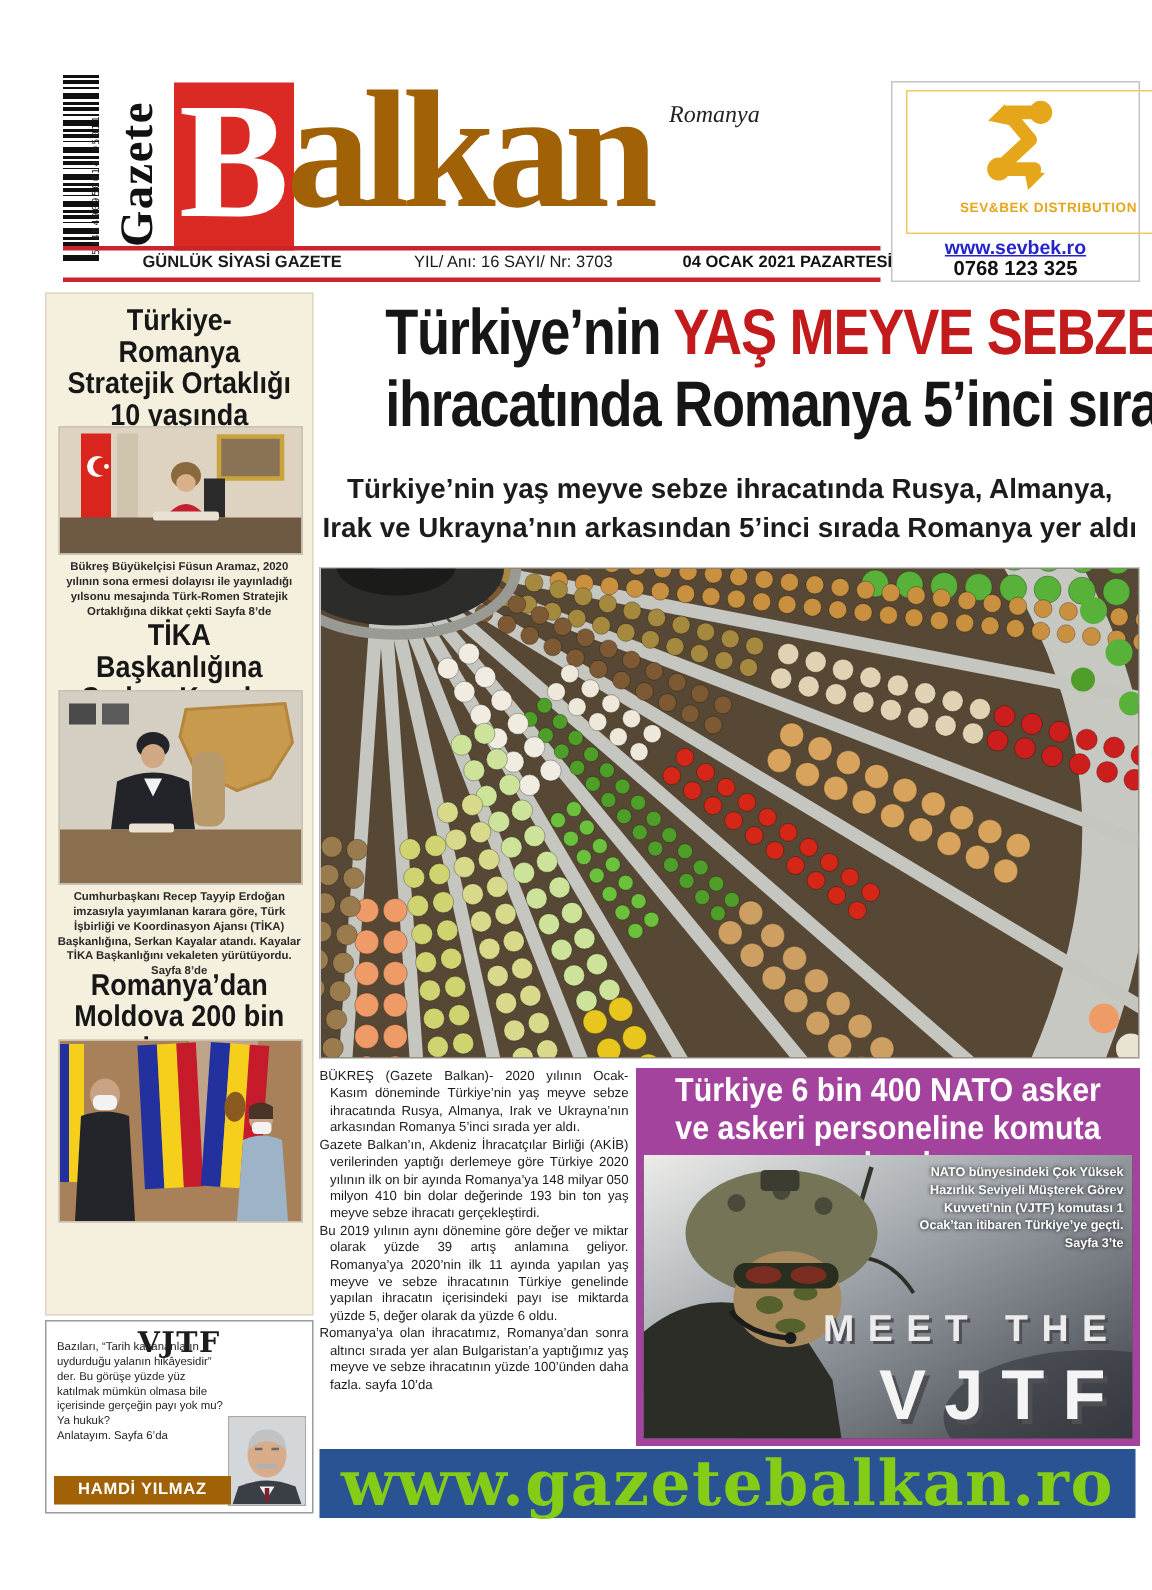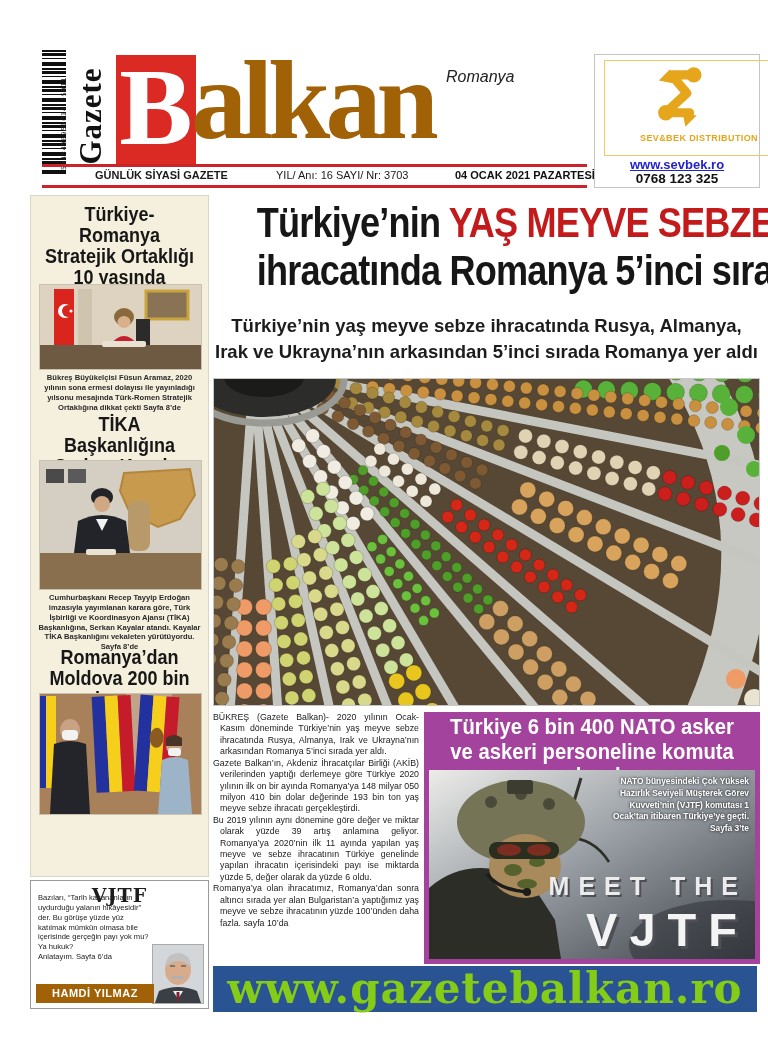--- a/index.html
+++ b/index.html
@@ -11,21 +11,21 @@
   .barcode{left:42px;top:50px;width:24px;height:124px;
     background:repeating-linear-gradient(180deg,#101010 0 2px,#fff 2px 3px,#101010 3px 6px,#fff 6px 8px,#101010 8px 9px,#fff 9px 12px,#101010 12px 16px,#fff 16px 18px);}
   .bc-num{left:60px;top:58px;width:112px;height:10px;font-size:6.5px;font-family:"DejaVu Sans Mono",monospace;
     transform:rotate(-90deg) translateX(-112px);transform-origin:top left;letter-spacing:1px;color:#222;}
   .gazete{left:72px;top:52px;width:128px;height:38px;transform:rotate(-90deg) translateX(-128px);transform-origin:top left;
     font-family:"Liberation Serif",serif;font-weight:bold;font-size:31px;letter-spacing:1px;text-align:center;line-height:38px;}
   .bbox{left:116px;top:55px;width:80px;height:112px;background:#da2a23;color:#fff;
     font-family:"Liberation Serif",serif;font-weight:bold;font-size:110px;line-height:104px;text-align:center;}
   .alkan{left:191px;top:50px;font-family:"Liberation Serif",serif;font-weight:bold;font-size:112px;line-height:100px;
     letter-spacing:-5px;color:#a16207;}
-  .romanya{left:446px;top:68px;font-family:Liberation Sans, sans-serif;font-style:italic;font-size:16px;color:#222;}
+  .romanya{left:446px;top:68px;font-family:Liberation Serif, serif;font-style:italic;font-size:16px;color:#222;}
   .rule{left:42px;width:545px;height:3px;background:#cc2229;}
   .mh-info{top:169px;font-size:11px;font-weight:bold;color:#1a1a1a;white-space:nowrap;}
   .mh-date{color:#111;}
   .adbox{left:594px;top:54px;width:164px;height:132px;border:1px solid #c4c4c4;background:#fff;text-align:center;}
   .adinner{position:absolute;left:9px;top:5px;width:144px;height:94px;border:1px solid #eecb62;padding-left:44px;}
   .adname{position:absolute;left:0;top:72px;width:100%;font-size:9px;font-weight:bold;color:#e5a61c;letter-spacing:.4px;}
   .adurl{position:absolute;left:0;top:102px;width:100%;font-size:13px;font-weight:bold;color:#2323cc;text-decoration:underline;}
   .adphone{position:absolute;left:0;top:116px;width:100%;font-size:13.5px;font-weight:bold;color:#111;}
 
   

